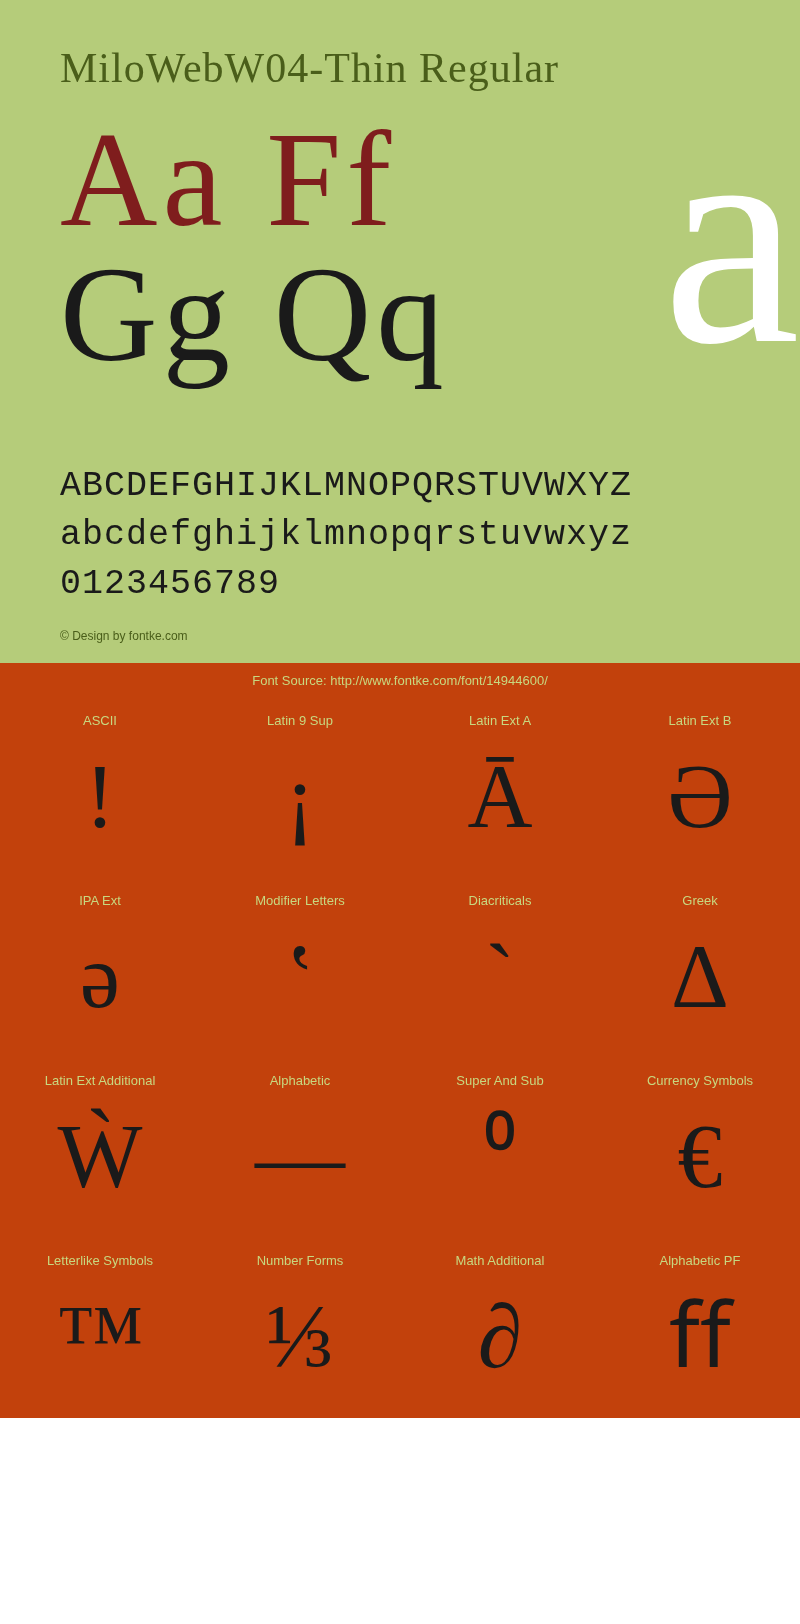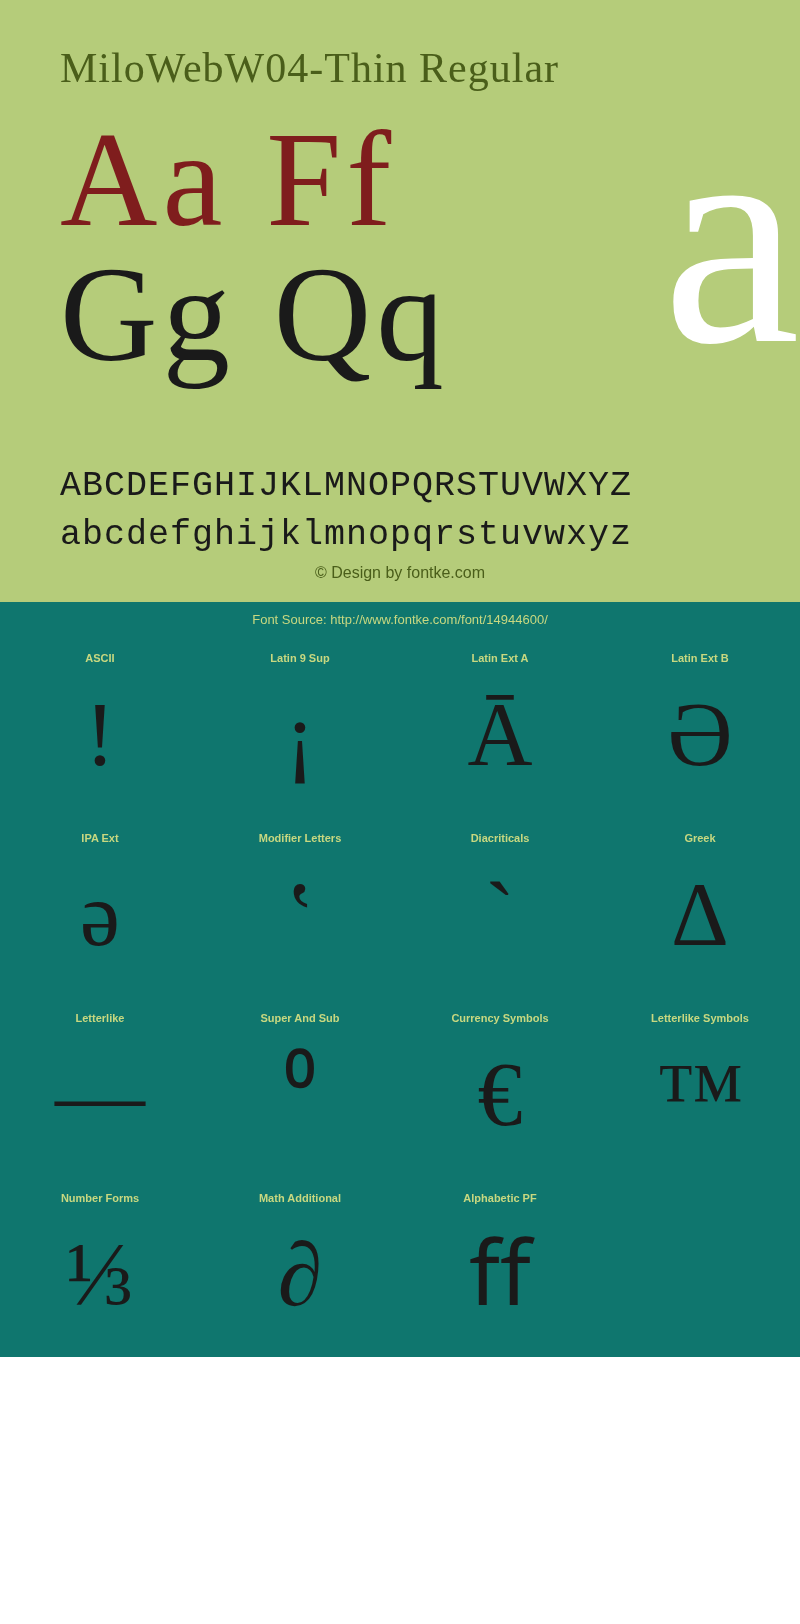--- a/index.html
+++ b/index.html
@@ -24,29 +24,29 @@
     }
     .alphabet-line {
       font-size: 35px;
       font-weight: 300;
       color: #1a1a1a;
       line-height: 1.4;
       font-family: 'Courier New', monospace;
       letter-spacing: 1px;
     }
     .copyright {
-      text-align: center;
-      font-size: 16px;
+      text-align: left;
+      font-size: 12px;
       color: #4a5e1a;
-      margin-top: 4px;
+      margin-top: 20px;
     }
 
     
     .bottom-section {
-      background-color: #0f766e;
+      background-color: #c2410c;
       padding: 0;
     }
     .font-source {
       text-align: center;
       font-size: 13px;
       color: #c8d880;
       padding: 10px;
       border-bottom: none;
     }
 
@@ -56,26 +56,26 @@
       grid-template-columns: repeat(4, 1fr);
     }
     .unicode-cell {
       display: flex;
       flex-direction: column;
       align-items: center;
       padding: 15px 10px 20px 10px;
       min-height: 180px;
     }
     .unicode-label {
-      font-size: 11px;
+      font-size: 13px;
       color: #c8d880;
       text-align: center;
       margin-bottom: 8px;
       font-family: Arial, sans-serif;
-      font-weight: 700;
+      font-weight: 400;
     }
     .unicode-glyph {
       font-size: 90px;
       font-weight: 100;
       color: #1a1a1a;
       line-height: 1;
       display: flex;
       align-items: center;
       justify-content: center;
       flex: 1;
@@ -94,20 +94,21 @@
       <div style="font-size: 135px; font-weight: 100; color: #7f1d1d; line-height: 1; font-family: Georgia, serif; letter-spacing: 5px;">Aa  Ff</div>
       <div style="font-size: 135px; font-weight: 100; color: #1a1a1a; line-height: 1; font-family: Georgia, serif; letter-spacing: 5px;">Gg  Qq</div>
     </div>
 
     <div style="position: absolute; right: -60px; top: -30px; font-size: 310px; font-weight: 100; color: white; line-height: 1; font-family: Georgia, serif;">a</div>
   </div>
 
   <div class="alphabet-section">
     <div class="alphabet-line">ABCDEFGHIJKLMNOPQRSTUVWXYZ</div>
     <div class="alphabet-line">abcdefghijklmnopqrstuvwxyz</div>
+    <div class="alphabet-line">0123456789</div>
   </div>
 
   <div class="copyright">© Design by fontke.com</div>
 </div>
 
 <div class="bottom-section">
   <div class="font-source">Font Source: http://www.fontke.com/font/14944600/</div>
 
   <div class="unicode-grid" id="unicode-grid">
 
@@ -137,21 +138,25 @@
       </div>
       <div class="unicode-cell">
         <div class="unicode-label">Diacriticals</div>
         <div class="unicode-glyph">`</div>
       </div>
       <div class="unicode-cell">
         <div class="unicode-label">Greek</div>
         <div class="unicode-glyph">Δ</div>
       </div>
       <div class="unicode-cell">
-        <div class="unicode-label">Letterlike</div>
+        <div class="unicode-label">Latin Ext Additional</div>
+        <div class="unicode-glyph">Ẁ</div>
+      </div>
+      <div class="unicode-cell">
+        <div class="unicode-label">Alphabetic</div>
         <div class="unicode-glyph">—</div>
       </div>
       <div class="unicode-cell">
         <div class="unicode-label">Super And Sub</div>
         <div class="unicode-glyph">⁰</div>
       </div>
       <div class="unicode-cell">
         <div class="unicode-label">Currency Symbols</div>
         <div class="unicode-glyph">€</div>
       </div>

